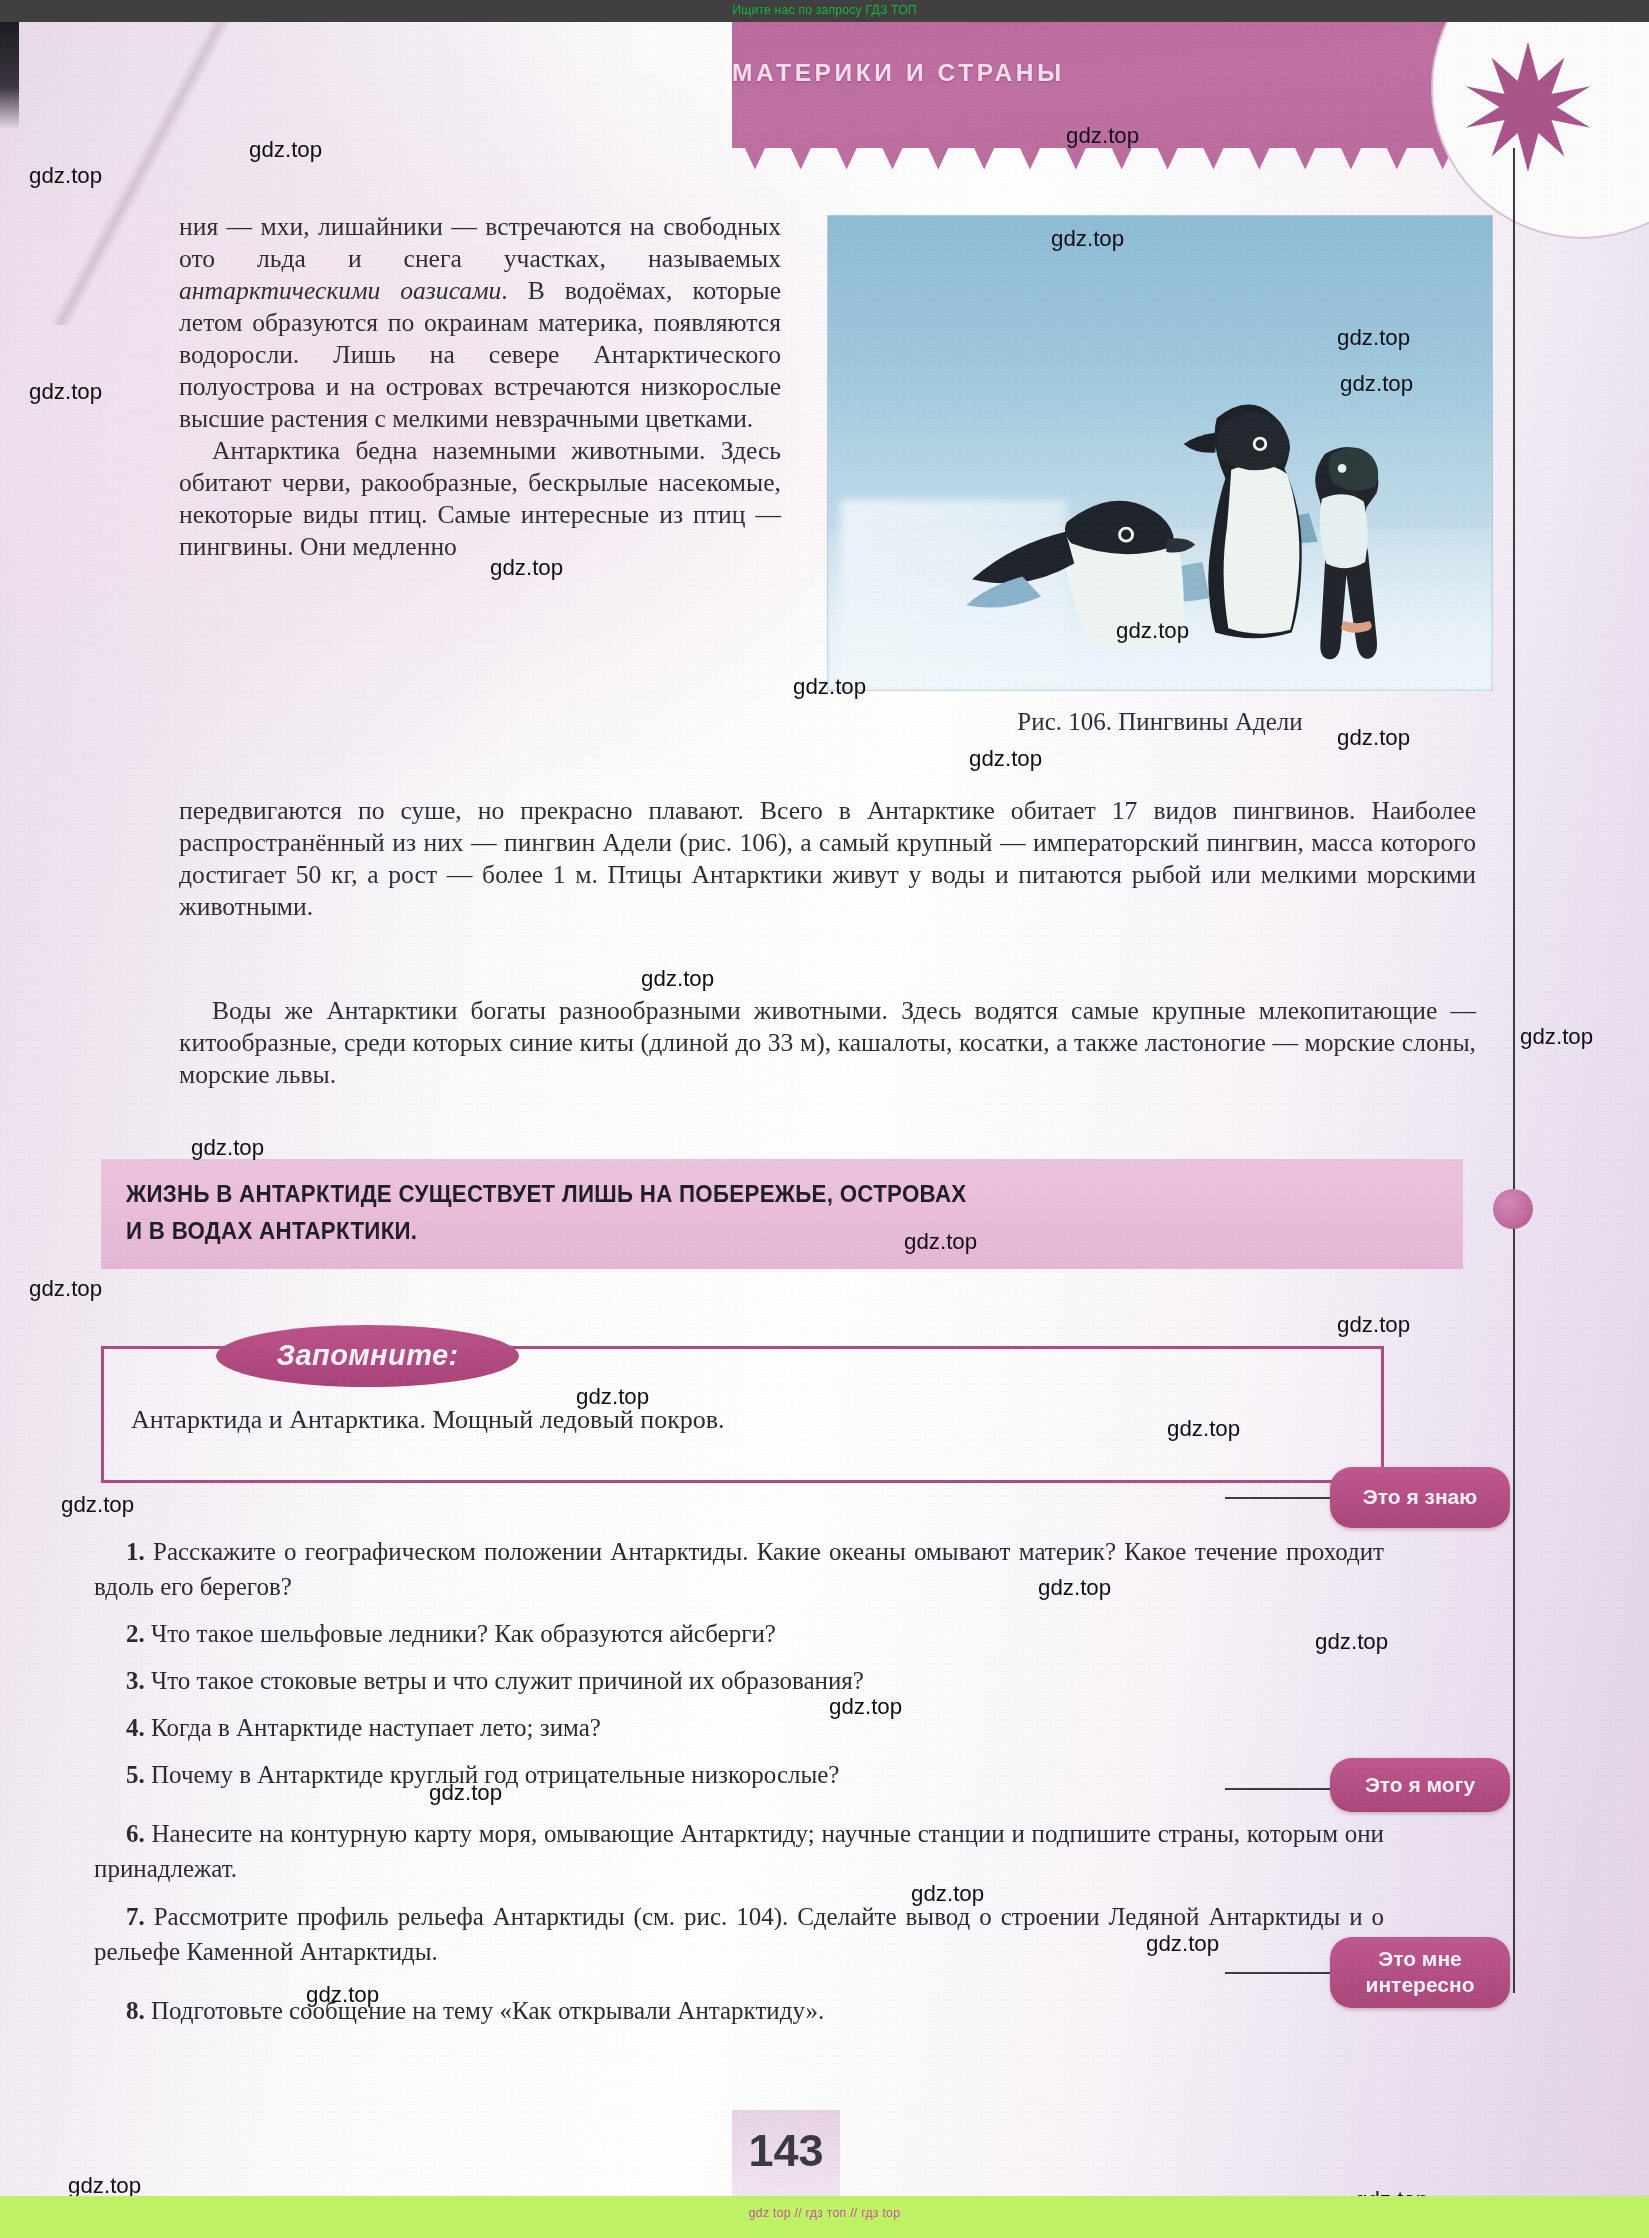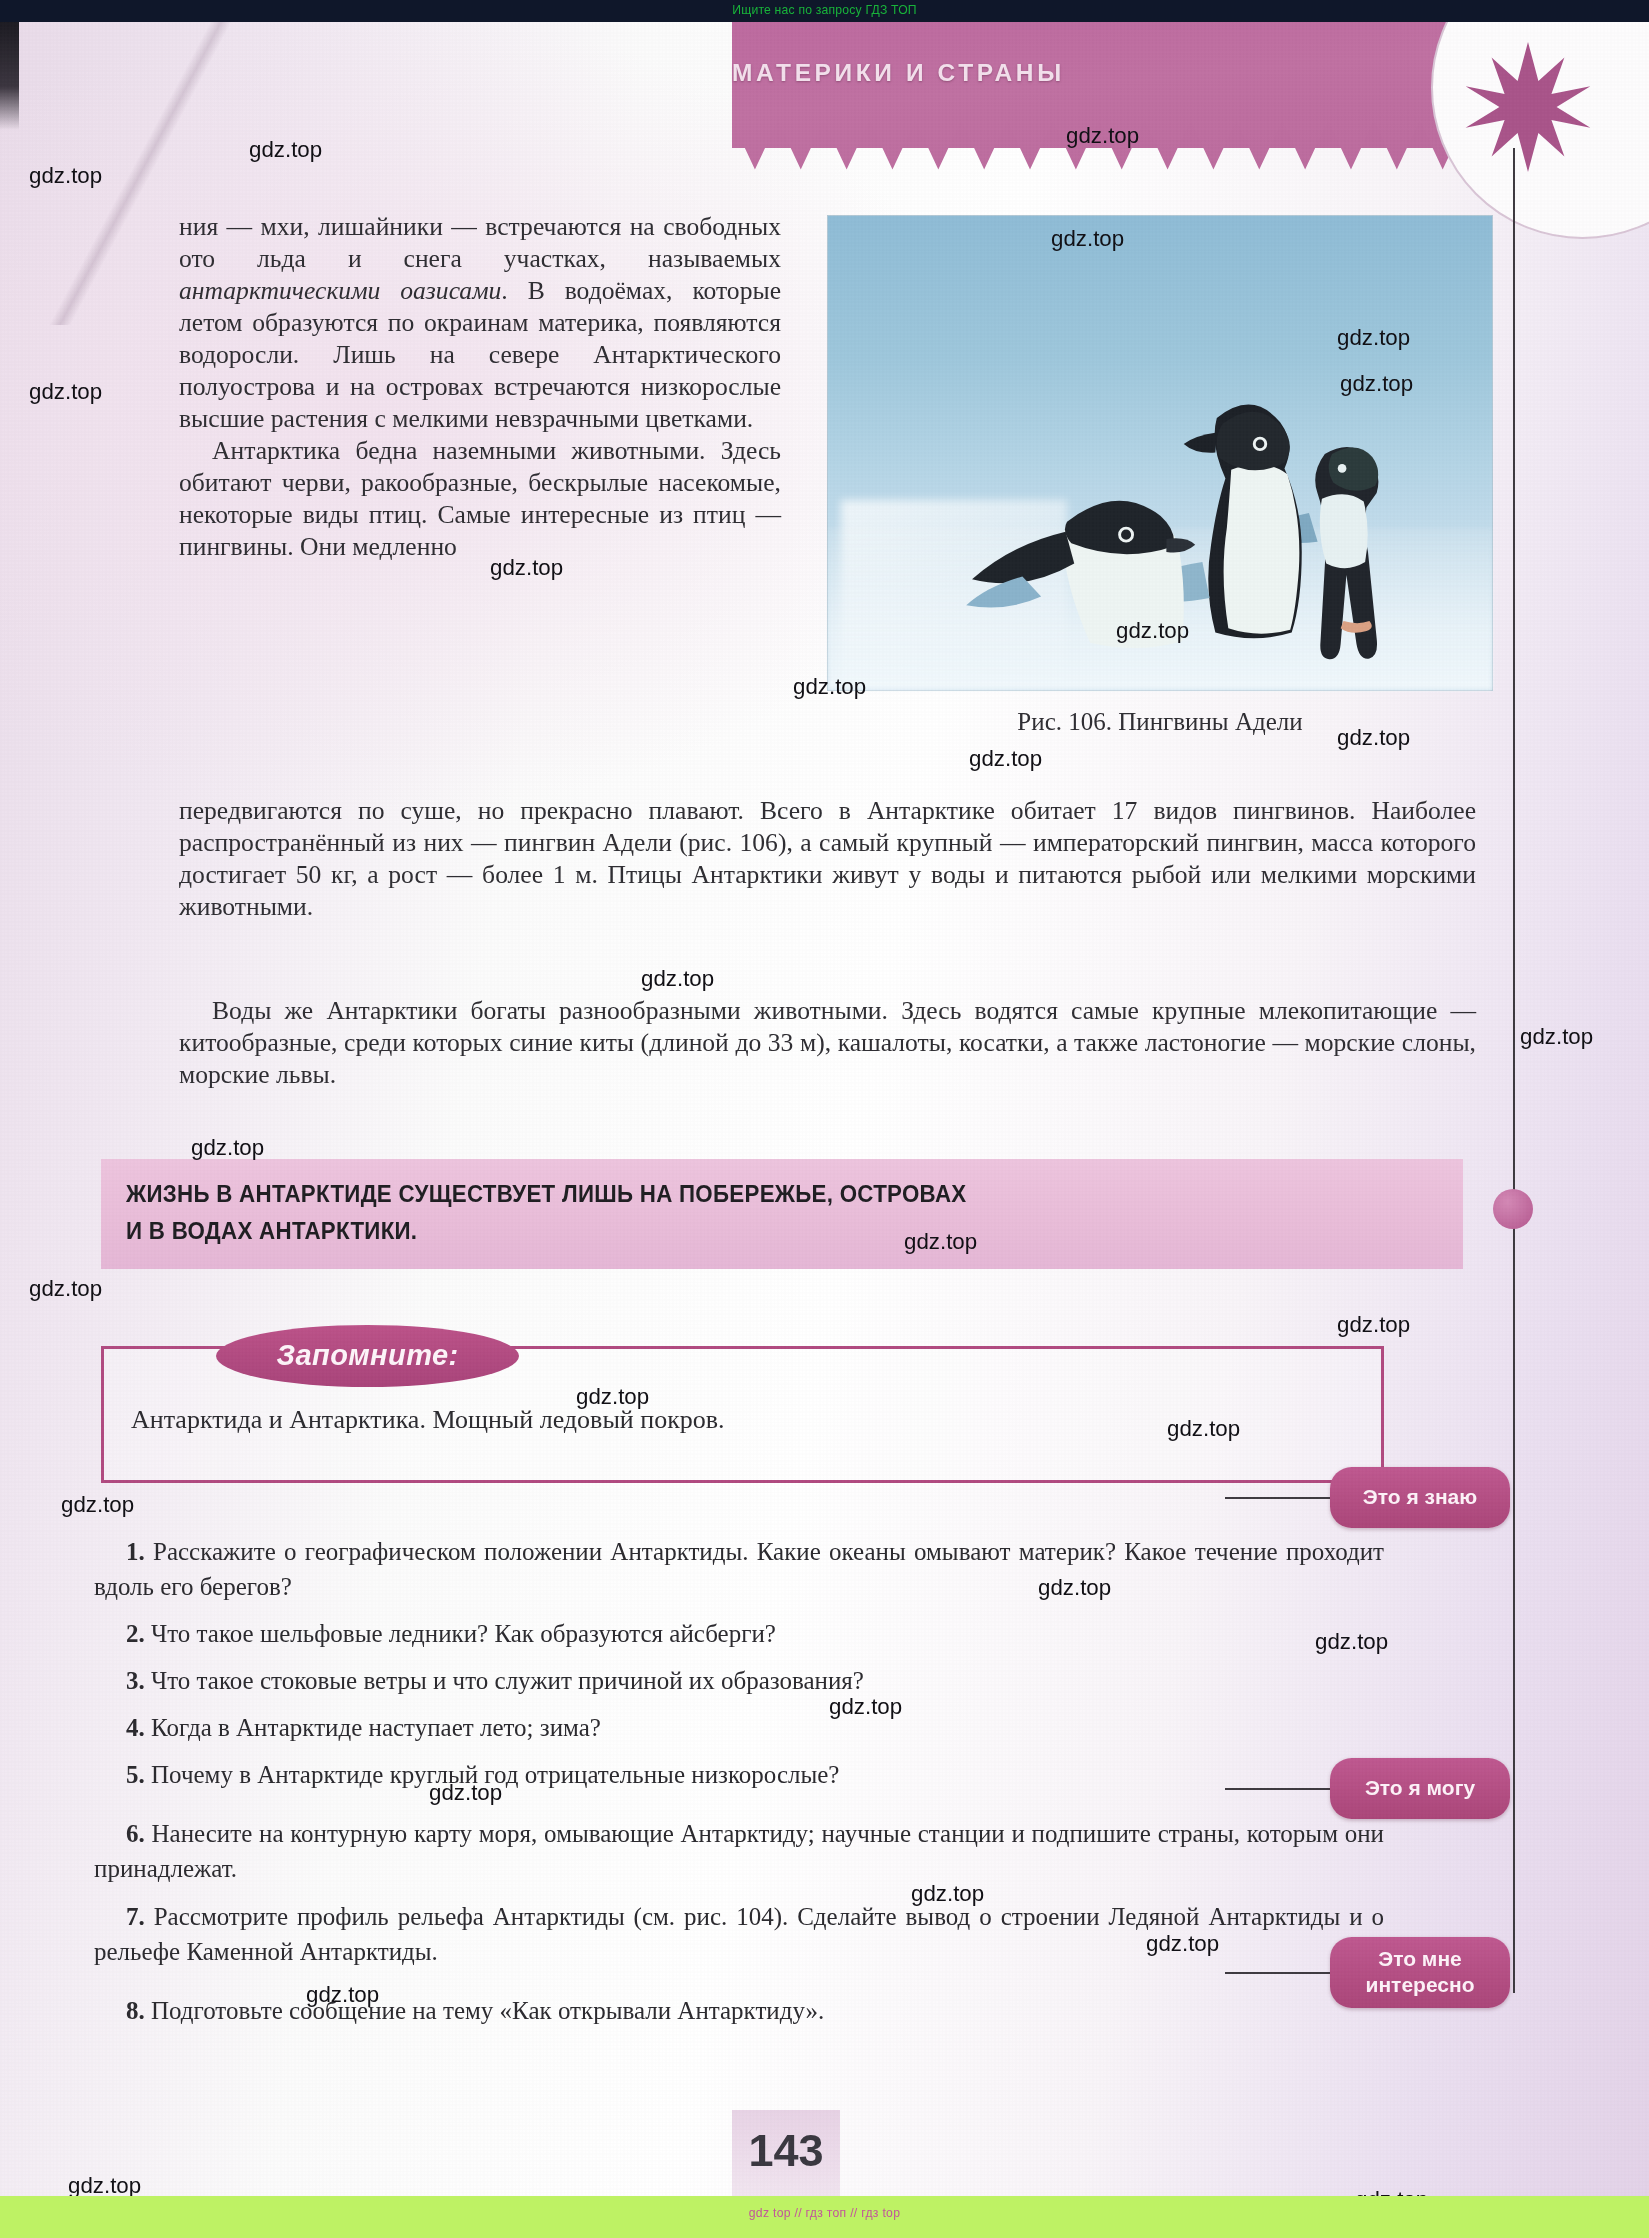--- a/index.html
+++ b/index.html
@@ -8,21 +8,21 @@
     width: 1649px; height: 2239px;
     background: #ffffff;
     font-family: "Liberation Serif", serif;
     position: relative;
     overflow: hidden;
   }
 
   
   #promo-strip {
     position:absolute; left:0; top:0; width:1649px; height:21.6px;
-    background:#0f172a; text-align:center;
+    background:#404040; text-align:center;
   }
   #promo-strip span {
     font-family:"Liberation Sans", sans-serif;
     font-size:12.2px; color:#18b33a; letter-spacing:0.2px;
     line-height:21.6px;
   }
 
   
   #page {
     position:absolute; left:0; top:21.6px; width:1649px; height:2175px;
@@ -185,21 +185,21 @@
     border-radius:21.6px;
     background:linear-gradient(180deg,#bf5890,#ab4679);
     color:#fdf2f8;
     font-family:"Liberation Sans", sans-serif;
     font-weight:bold; font-size:21px; line-height:26px;
     text-align:center;
     display:flex; align-items:center; justify-content:center;
     box-shadow:0 1.4px 3.6px rgba(90,30,60,.25);
   }
   #tab-1 { left:1330px; top:1445px; height:61px; }
-  #tab-2 { left:1330px; top:1736px; height:61px; }
+  #tab-2 { left:1330px; top:1736px; height:54px; }
   #tab-3 { left:1330px; top:1915px; height:71px; }
   .tab-lead {
     position:absolute; height:2.2px; background:#3e3a40;
   }
   #lead-1 { left:1225px; top:1475px; width:108px; }
   #lead-2 { left:1225px; top:1766px; width:108px; }
   #lead-3 { left:1225px; top:1950px; width:108px; }
 
   
   #questions { position:absolute; left:94px; top:1512px; width:1290px; }

